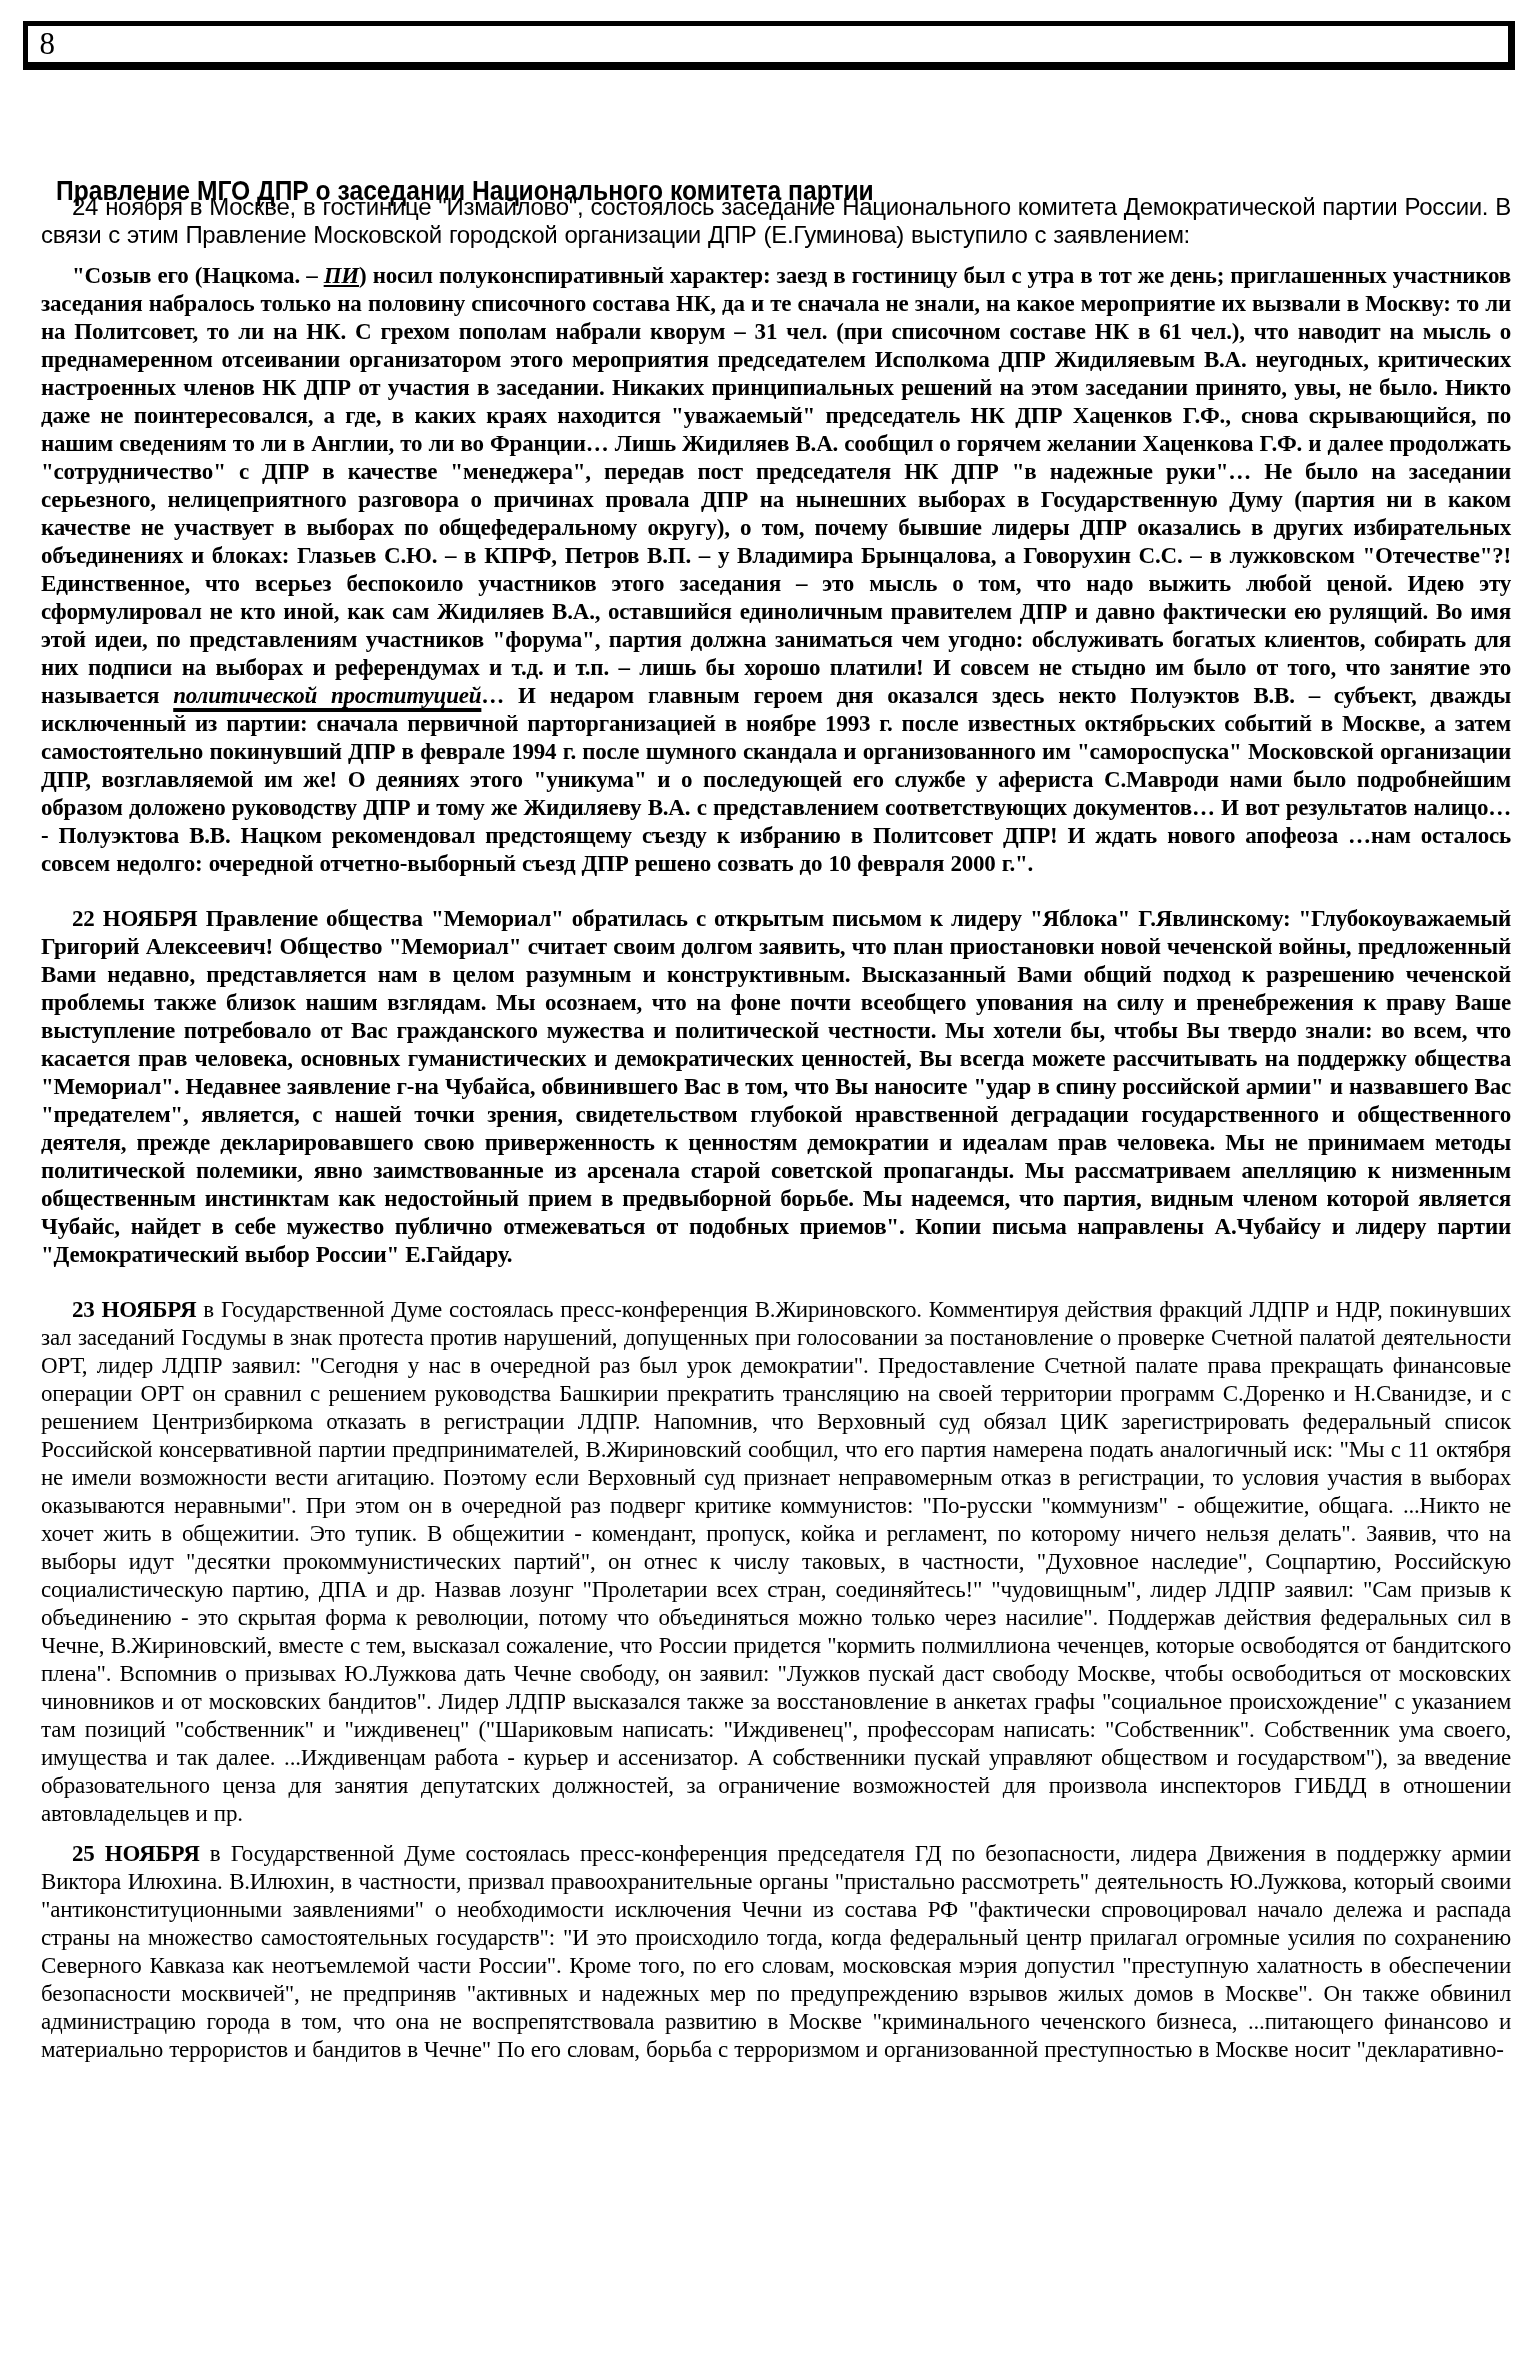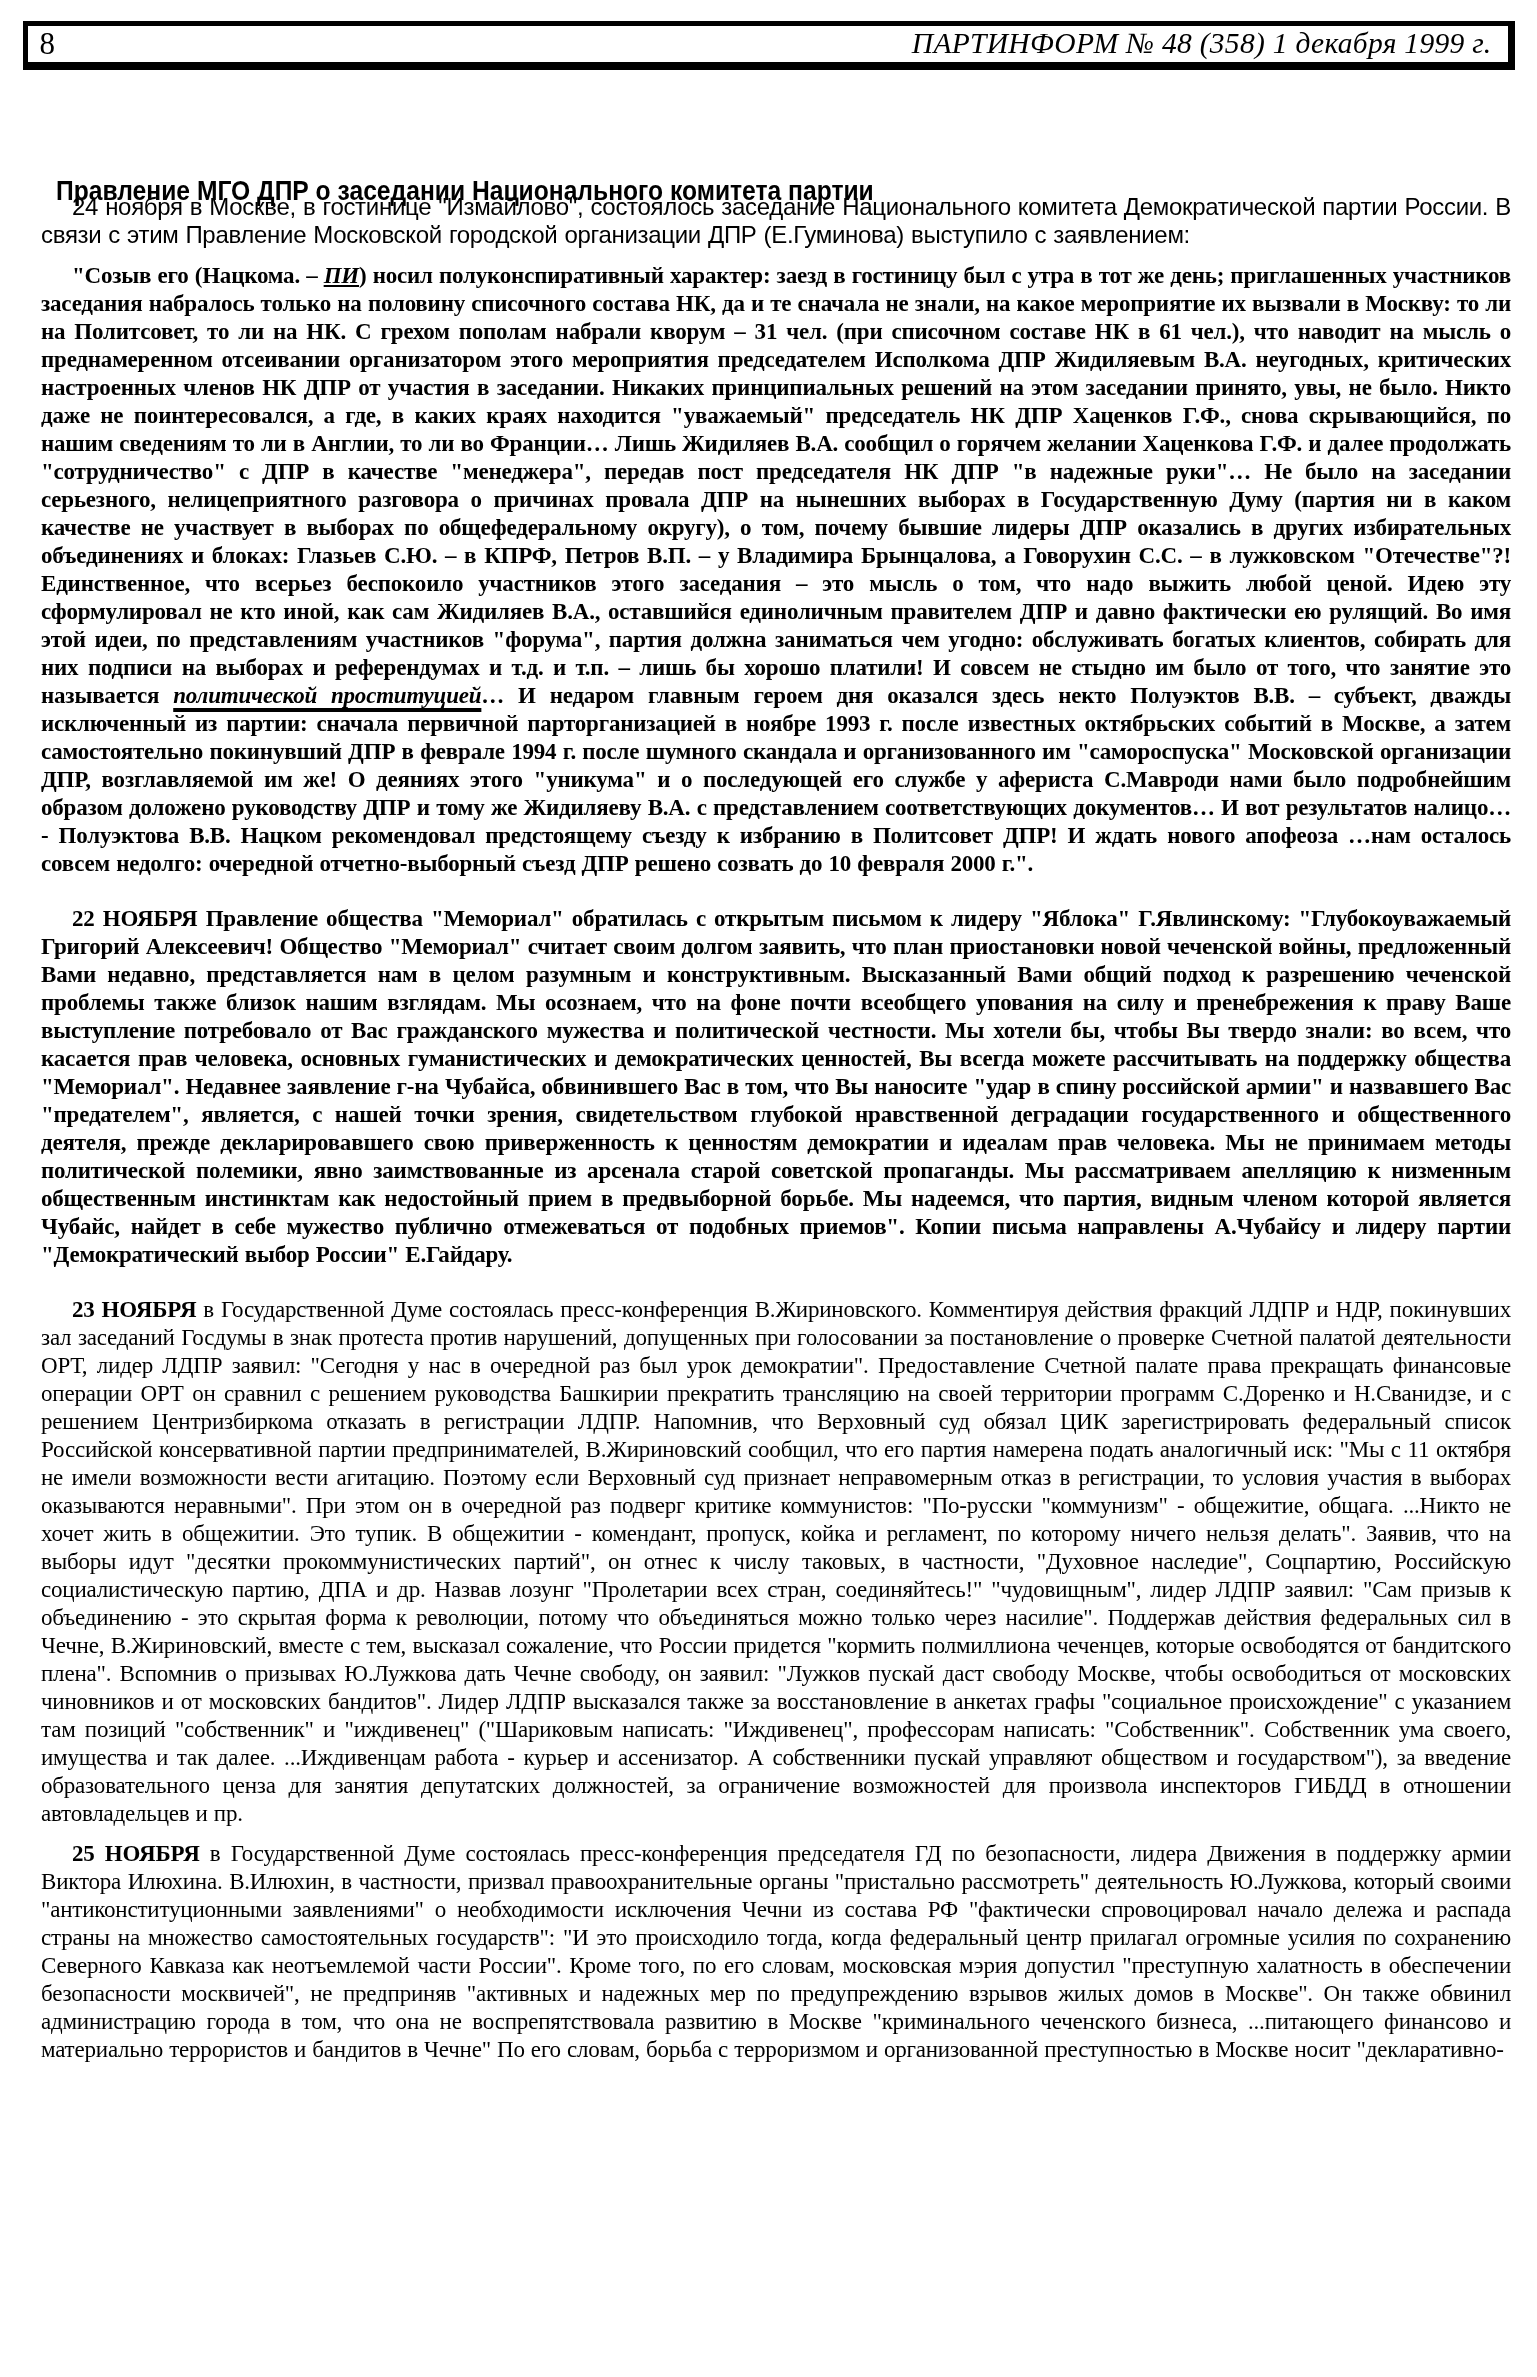--- a/index.html
+++ b/index.html
@@ -84,21 +84,20 @@
     font-style:italic;
   }
 </style>
 </head>
 <body>
 
 <div class="page">
 
   <div class="header-band">
     <span class="page-number">8</span>
-    <span class="masthead">ПАРТИНФОРМ № 48 (358) 1 декабря 1999 г.</span>
   </div>
 
   <h1 class="article-title">Правление МГО ДПР о заседании Национального комитета партии</h1>
 
   <div class="article-body">
       <p class="para sans w-regular p-intro"><span>24 ноября в Москве, в гостинице "Измайлово", состоялось заседание Национального комитета Демократической партии России. В связи с этим Правление Московской городской организации ДПР (Е.Гуминова) выступило с заявлением:</span></p>
       <p class="para serif w-bold p-statement"><span>"Созыв его (Нацкома. – </span><span class="it">ПИ</span><span>) носил полуконспиративный характер: заезд в гостиницу был с утра в тот же день; приглашенных участников заседания набралось только на половину списочного состава НК, да и те сначала не знали, на какое мероприятие их вызвали в Москву: то ли на Политсовет, то ли на НК. С грехом пополам набрали кворум – 31 чел. (при списочном составе НК в 61 чел.), что наводит на мысль о преднамеренном отсеивании организатором этого мероприятия председателем Исполкома ДПР Жидиляевым В.А. неугодных, критических настроенных членов НК ДПР от участия в заседании. Никаких принципиальных решений на этом заседании принято, увы, не было. Никто даже не поинтересовался, а где, в каких краях находится "уважаемый" председатель НК ДПР Хаценков Г.Ф., снова скрывающийся, по нашим сведениям то ли в Англии, то ли во Франции… Лишь Жидиляев В.А. сообщил о горячем желании Хаценкова Г.Ф. и далее продолжать "сотрудничество" с ДПР в качестве "менеджера", передав пост председателя НК ДПР "в надежные руки"… Не было на заседании серьезного, нелицеприятного разговора о причинах провала ДПР на нынешних выборах в Государственную Думу (партия ни в каком качестве не участвует в выборах по общефедеральному округу), о том, почему бывшие лидеры ДПР оказались в других избирательных объединениях и блоках: Глазьев С.Ю. – в КПРФ, Петров В.П. – у Владимира Брынцалова, а Говорухин С.С. – в лужковском "Отечестве"?! Единственное, что всерьез беспокоило участников этого заседания – это мысль о том, что надо выжить любой ценой. Идею эту сформулировал не кто иной, как сам Жидиляев В.А., оставшийся единоличным правителем ДПР и давно фактически ею рулящий. Во имя этой идеи, по представлениям участников "форума", партия должна заниматься чем угодно: обслуживать богатых клиентов, собирать для них подписи на выборах и референдумах и т.д. и т.п. – лишь бы хорошо платили! И совсем не стыдно им было от того, что занятие это называется </span><span class="un">политической проституцией</span><span>… И недаром главным героем дня оказался здесь некто Полуэктов В.В. – субъект, дважды исключенный из партии: сначала первичной парторганизацией в ноябре 1993 г. после известных октябрьских событий в Москве, а затем самостоятельно покинувший ДПР в феврале 1994 г. после шумного скандала и организованного им "самороспуска" Московской организации ДПР, возглавляемой им же! О деяниях этого "уникума" и о последующей его службе у афериста С.Мавроди нами было подробнейшим образом доложено руководству ДПР и тому же Жидиляеву В.А. с представлением соответствующих документов… И вот результатов налицо… - Полуэктова В.В. Нацком рекомендовал предстоящему съезду к избранию в Политсовет ДПР! И ждать нового апофеоза …нам осталось совсем недолго: очередной отчетно-выборный съезд ДПР решено созвать до 10 февраля 2000 г.".</span></p>
       <p class="para serif w-bold p-nov22"><span class="bd">22 НОЯБРЯ</span><span> Правление общества "Мемориал" обратилась с открытым письмом к лидеру "Яблока" Г.Явлинскому: "Глубокоуважаемый Григорий Алексеевич! Общество "Мемориал" считает своим долгом заявить, что план приостановки новой чеченской войны, предложенный Вами недавно, представляется нам в целом разумным и конструктивным. Высказанный Вами общий подход к разрешению чеченской проблемы также близок нашим взглядам. Мы осознаем, что на фоне почти всеобщего упования на силу и пренебрежения к праву Ваше выступление потребовало от Вас гражданского мужества и политической честности. Мы хотели бы, чтобы Вы твердо знали: во всем, что касается прав человека, основных гуманистических и демократических ценностей, Вы всегда можете рассчитывать на поддержку общества "Мемориал". Недавнее заявление г-на Чубайса, обвинившего Вас в том, что Вы наносите "удар в спину российской армии" и назвавшего Вас "предателем", является, с нашей точки зрения, свидетельством глубокой нравственной деградации государственного и общественного деятеля, прежде декларировавшего свою приверженность к ценностям демократии и идеалам прав человека. Мы не принимаем методы политической полемики, явно заимствованные из арсенала старой советской пропаганды. Мы рассматриваем апелляцию к низменным общественным инстинктам как недостойный прием в предвыборной борьбе. Мы надеемся, что партия, видным членом которой является Чубайс, найдет в себе мужество публично отмежеваться от подобных приемов". Копии письма направлены А.Чубайсу и лидеру партии "Демократический выбор России" Е.Гайдару.</span></p>
       <p class="para serif w-regular p-nov23"><span class="bd">23 НОЯБРЯ</span><span> в Государственной Думе состоялась пресс-конференция В.Жириновского. Комментируя действия фракций ЛДПР и НДР, покинувших зал заседаний Госдумы в знак протеста против нарушений, допущенных при голосовании за постановление о проверке Счетной палатой деятельности ОРТ, лидер ЛДПР заявил: "Сегодня у нас в очередной раз был урок демократии". Предоставление Счетной палате права прекращать финансовые операции ОРТ он сравнил с решением руководства Башкирии прекратить трансляцию на своей территории программ С.Доренко и Н.Сванидзе, и с решением Центризбиркома отказать в регистрации ЛДПР. Напомнив, что Верховный суд обязал ЦИК зарегистрировать федеральный список Российской консервативной партии предпринимателей, В.Жириновский сообщил, что его партия намерена подать аналогичный иск: "Мы с 11 октября не имели возможности вести агитацию. Поэтому если Верховный суд признает неправомерным отказ в регистрации, то условия участия в выборах оказываются неравными". При этом он в очередной раз подверг критике коммунистов: "По-русски "коммунизм" - общежитие, общага. ...Никто не хочет жить в общежитии. Это тупик. В общежитии - комендант, пропуск, койка и регламент, по которому ничего нельзя делать". Заявив, что на выборы идут "десятки прокоммунистических партий", он отнес к числу таковых, в частности, "Духовное наследие", Соцпартию, Российскую социалистическую партию, ДПА и др. Назвав лозунг "Пролетарии всех стран, соединяйтесь!" "чудовищным", лидер ЛДПР заявил: "Сам призыв к объединению - это скрытая форма к революции, потому что объединяться можно только через насилие". Поддержав действия федеральных сил в Чечне, В.Жириновский, вместе с тем, высказал сожаление, что России придется "кормить полмиллиона чеченцев, которые освободятся от бандитского плена". Вспомнив о призывах Ю.Лужкова дать Чечне свободу, он заявил: "Лужков пускай даст свободу Москве, чтобы освободиться от московских чиновников и от московских бандитов". Лидер ЛДПР высказался также за восстановление в анкетах графы "социальное происхождение" с указанием там позиций "собственник" и "иждивенец" ("Шариковым написать: "Иждивенец", профессорам написать: "Собственник". Собственник ума своего, имущества и так далее. ...Иждивенцам работа - курьер и ассенизатор. А собственники пускай управляют обществом и государством"), за введение образовательного ценза для занятия депутатских должностей, за ограничение возможностей для произвола инспекторов ГИБДД в отношении автовладельцев и пр.</span></p>
       <p class="para serif w-regular p-nov25"><span class="bd">25 НОЯБРЯ</span><span> в Государственной Думе состоялась пресс-конференция председателя ГД по безопасности, лидера Движения в поддержку армии Виктора Илюхина. В.Илюхин, в частности, призвал правоохранительные органы "пристально рассмотреть" деятельность Ю.Лужкова, который своими "антиконституционными заявлениями" о необходимости исключения Чечни из состава РФ "фактически спровоцировал начало дележа и распада страны на множество самостоятельных государств": "И это происходило тогда, когда федеральный центр прилагал огромные усилия по сохранению Северного Кавказа как неотъемлемой части России". Кроме того, по его словам, московская мэрия допустил "преступную халатность в обеспечении безопасности москвичей", не предприняв "активных и надежных мер по предупреждению взрывов жилых домов в Москве". Он также обвинил администрацию города в том, что она не воспрепятствовала развитию в Москве "криминального чеченского бизнеса, ...питающего финансово и материально террористов и бандитов в Чечне" По его словам, борьба с терроризмом и организованной преступностью в Москве носит "декларативно-</span></p>

